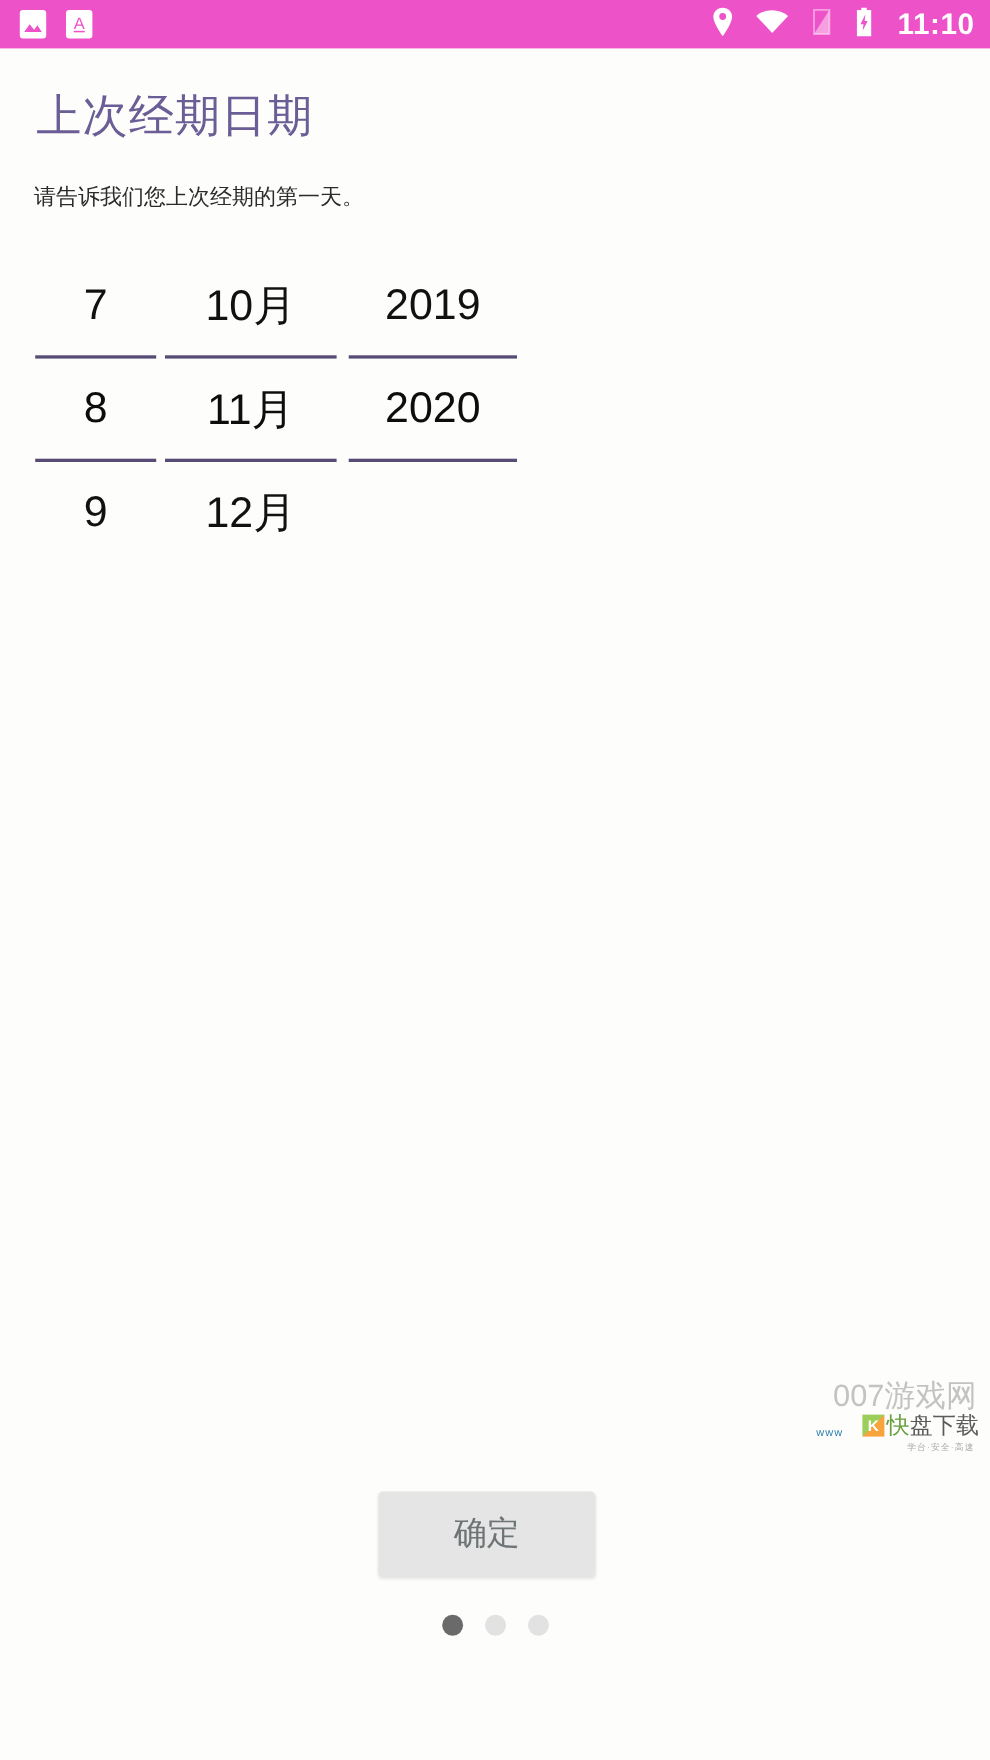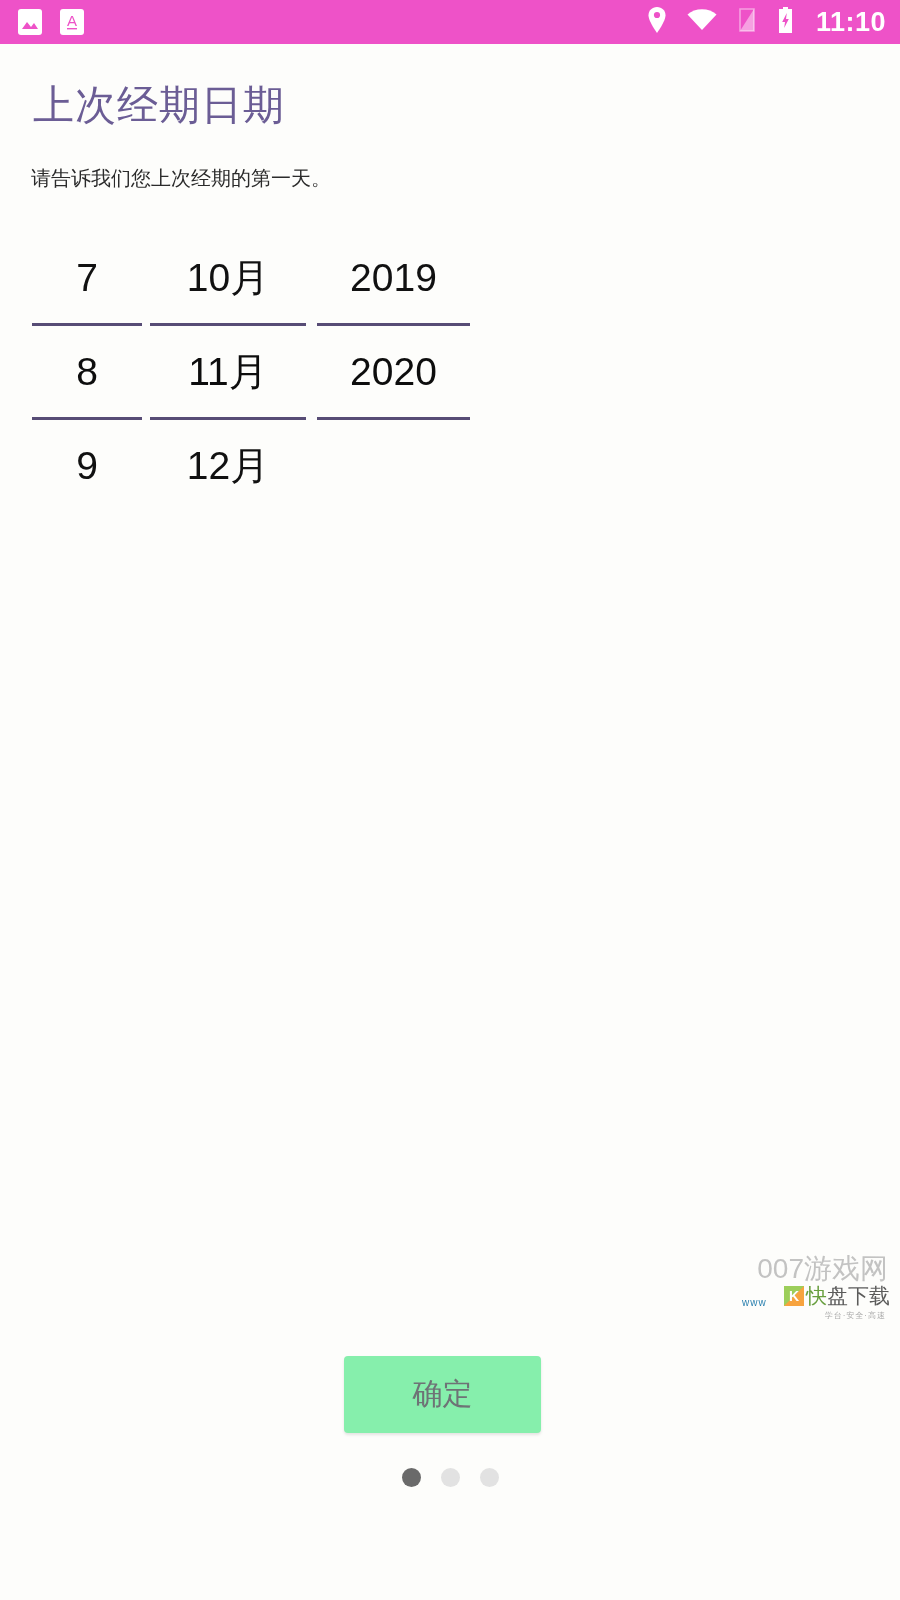--- a/index.html
+++ b/index.html
@@ -118,21 +118,21 @@
   }
   .picker-cell.empty { visibility: hidden; }
 
   
   .confirm-button {
     position: absolute;
     left: 344px;
     top: 1320px;
     width: 197px;
     height: 77px;
-    background: #86efac;
+    background: #e5e5e5;
     border: none;
     border-radius: 4px;
     font-family: inherit;
     font-size: 30px;
     color: #6e7376;
     box-shadow: 0 2px 3px rgba(0,0,0,0.10);
     cursor: pointer;
     padding: 0;
   }
 

